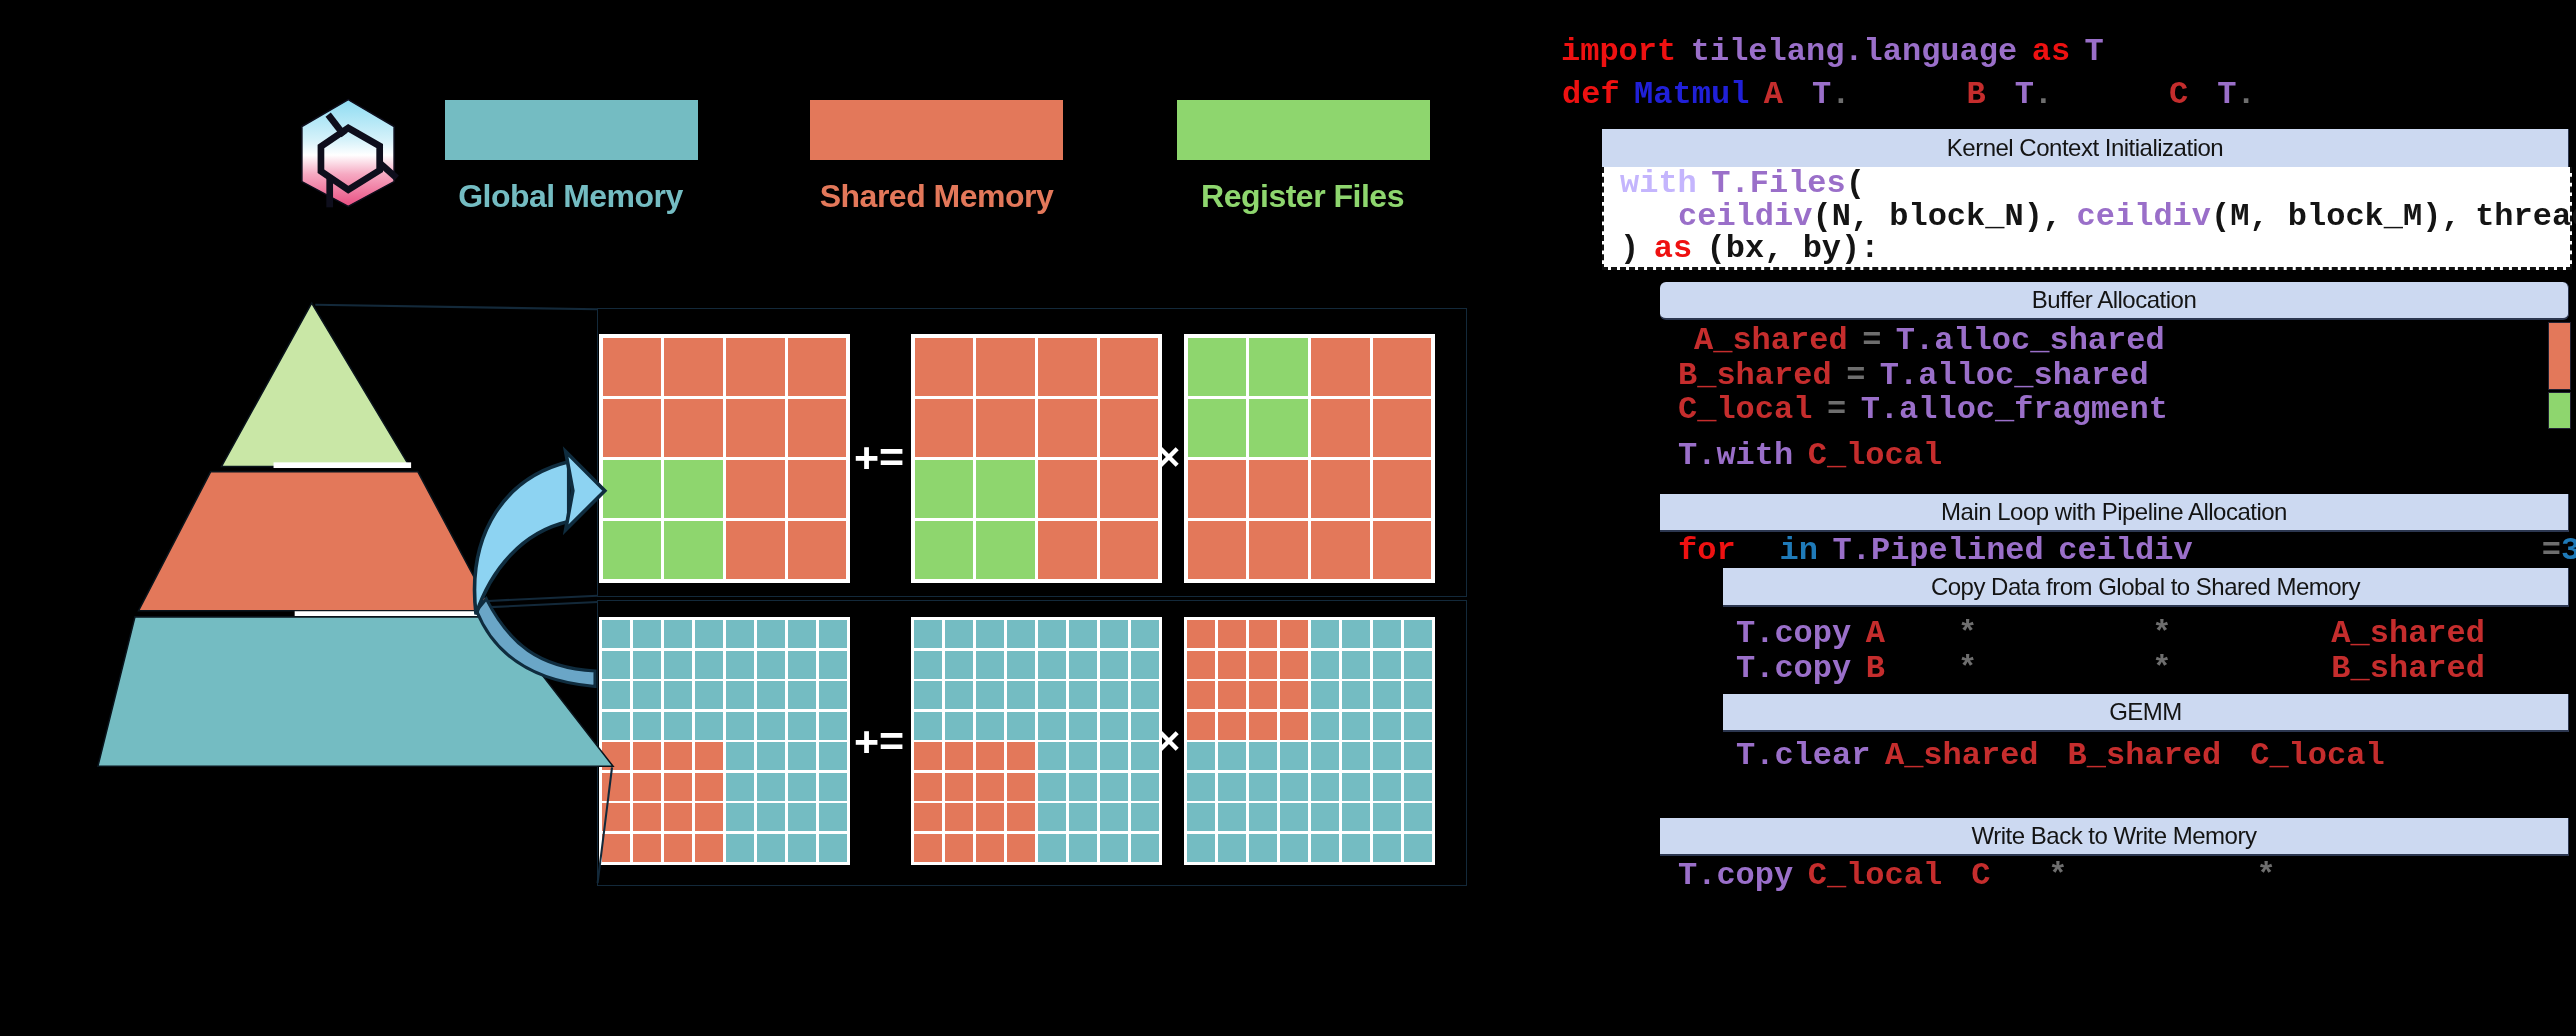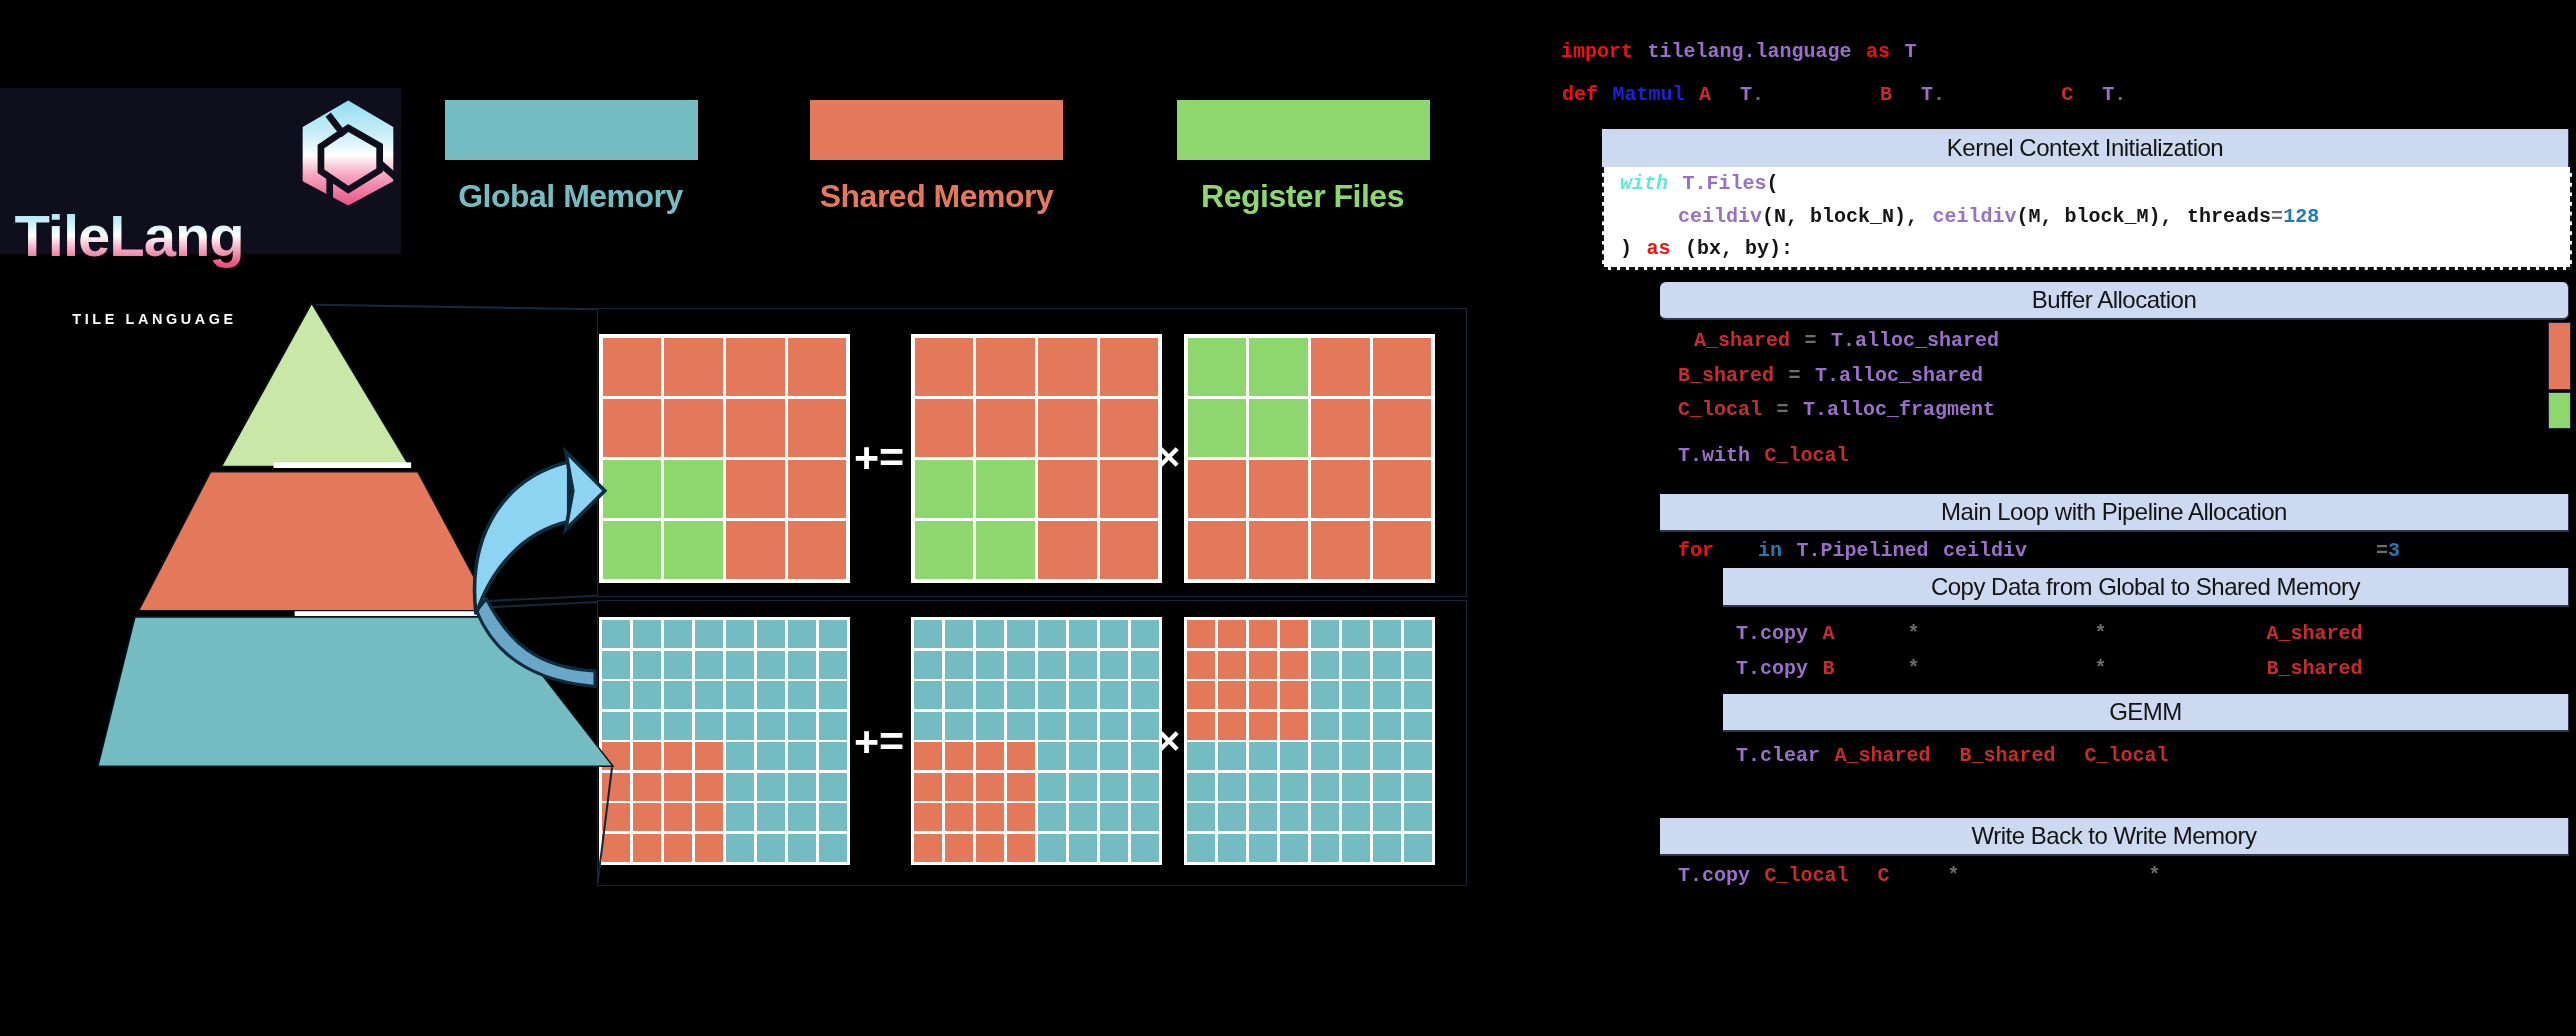--- a/index.html
+++ b/index.html
@@ -21,33 +21,29 @@
   .mbox{position:absolute;border:1.5px solid #13293a;}
   .matrix{position:absolute;background:#fff;display:grid;}
   .cell{width:100%;height:100%;}
   .op{position:absolute;color:#fff;font-weight:bold;transform:translate(-50%,-50%);font-family:"Liberation Sans",sans-serif;}
   
   .sec-header{position:absolute;background:#ccd9f1;border-bottom:2.1px solid #2c3750;border-right:1.5px solid #2c3750;
       display:flex;align-items:center;justify-content:center;color:#141414;font-size:24px;letter-spacing:-0.5px;}
   #kernel-code-box{position:absolute;background:#fff;border-left:2.6px dashed #111;border-right:2.6px dashed #111;
       border-bottom:3.1px dashed #111;}
   .codeline{position:absolute;height:34px;line-height:34px;white-space:pre;
-      font-family:"Liberation Mono","DejaVu Sans Mono",monospace;font-weight:bold;font-size:20px;}
+      font-family:"Liberation Mono","DejaVu Sans Mono",monospace;font-weight:bold;font-size:32px;}
   .alloc-bar{position:absolute;border:1.5px solid #223;}
   svg{position:absolute;left:0;top:0;}
 </style>
 </head>
 <body>
 
 <div id="stage">
 
-  <div id="logo-box">
-    <div id="logo-title">TileLang</div>
-    <div id="logo-subtitle">TILE LANGUAGE</div>
-  </div>
 
   <div id="legend">
       <div class="legend-swatch" style="left: 445px; background: rgb(116, 188, 194);"></div>
       <div class="legend-label" style="left: 416px; color: rgb(116, 188, 194);">Global Memory</div>
       <div class="legend-swatch" style="left: 810px; background: rgb(227, 120, 90);"></div>
       <div class="legend-label" style="left: 782px; color: rgb(227, 120, 90);">Shared Memory</div>
       <div class="legend-swatch" style="left: 1177px; background: rgb(142, 214, 110);"></div>
       <div class="legend-label" style="left: 1148px; color: rgb(142, 214, 110);">Register Files</div>
     </div>
   <div id="built">
@@ -319,21 +315,21 @@
       <div class="sec-header" style="left: 1660px; top: 282px; width: 908px; height: 36px; border-radius: 6px;">Buffer Allocation</div>
       <div class="sec-header" style="left: 1660px; top: 494px; width: 908px; height: 36px;">Main Loop with Pipeline Allocation</div>
       <div class="sec-header" style="left: 1723px; top: 568px; width: 845px; height: 37px;">Copy Data from Global to Shared Memory</div>
       <div class="sec-header" style="left: 1723px; top: 694px; width: 845px; height: 36px;">GEMM</div>
       <div class="sec-header" style="left: 1660px; top: 818px; width: 908px; height: 36px;">Write Back to Write Memory</div>
       <div id="kernel-code-box" style="left: 1602px; top: 167px; width: 966px; height: 100px;"></div>
       <div class="alloc-bar" style="left: 2548px; top: 322px; width: 20.6px; height: 66px; background: rgb(227, 120, 90);"></div>
       <div class="alloc-bar" style="left: 2548px; top: 392px; width: 20.6px; height: 35px; background: rgb(142, 214, 110);"></div>
       <div class="codeline" style="left: 1561px; top: 35px;"><span style="color: rgb(238, 17, 17);">import</span><span style="color: rgb(154, 111, 201); margin-left: 14.5px;">tilelang.language</span><span style="color: rgb(238, 17, 17); margin-left: 14.5px;">as</span><span style="color: rgb(154, 111, 201); margin-left: 14.5px;">T</span></div>
       <div class="codeline" style="left: 1562px; top: 78px;"><span style="color: rgb(238, 17, 17);">def</span><span style="color: rgb(32, 32, 216); margin-left: 14.5px;">Matmul</span><span style="color: rgb(197, 45, 45); margin-left: 14.5px;">A</span><span style="color: rgb(154, 111, 201); margin-left: 29px;">T</span><span style="color: rgb(110, 110, 110);">.</span><span style="color: rgb(197, 45, 45); margin-left: 116px;">B</span><span style="color: rgb(154, 111, 201); margin-left: 29px;">T</span><span style="color: rgb(110, 110, 110);">.</span><span style="color: rgb(197, 45, 45); margin-left: 116px;">C</span><span style="color: rgb(154, 111, 201); margin-left: 29px;">T</span><span style="color: rgb(110, 110, 110);">.</span></div>
-      <div class="codeline" style="left: 1620px; top: 167px;"><span style="color: #5eead4; font-style: italic;">with</span><span style="color: rgb(154, 111, 201); margin-left: 14.5px;">T.Files</span><span style="color: rgb(20, 20, 20);">(</span></div>
+      <div class="codeline" style="left: 1620px; top: 167px;"><span style="color: #c4b5fd;">with</span><span style="color: rgb(154, 111, 201); margin-left: 14.5px;">T.Files</span><span style="color: rgb(20, 20, 20);">(</span></div>
       <div class="codeline" style="left: 1620px; top: 200px;"><span style="color: rgb(154, 111, 201); margin-left: 58px;">ceildiv</span><span style="color: rgb(20, 20, 20);">(N, block_N),</span><span style="color: rgb(154, 111, 201); margin-left: 14.5px;">ceildiv</span><span style="color: rgb(20, 20, 20);">(M, block_M),</span><span style="color: rgb(20, 20, 20); margin-left: 14.5px;">threads</span><span style="color: rgb(110, 110, 110);">=</span><span style="color: rgb(31, 122, 184);">128</span></div>
       <div class="codeline" style="left: 1620px; top: 232px;"><span style="color: rgb(20, 20, 20);">)</span><span style="color: rgb(238, 17, 17); margin-left: 14.5px;">as</span><span style="color: rgb(20, 20, 20); margin-left: 14.5px;">(bx, by):</span></div>
       <div class="codeline" style="left: 1678px; top: 324px; margin-left: 16px;"><span style="color: rgb(197, 45, 45);">A_shared</span><span style="color: rgb(110, 110, 110); margin-left: 14.5px;">=</span><span style="color: rgb(154, 111, 201); margin-left: 14.5px;">T.alloc_shared</span></div>
       <div class="codeline" style="left: 1678px; top: 359px;"><span style="color: rgb(197, 45, 45);">B_shared</span><span style="color: rgb(110, 110, 110); margin-left: 14.5px;">=</span><span style="color: rgb(154, 111, 201); margin-left: 14.5px;">T.alloc_shared</span></div>
       <div class="codeline" style="left: 1678px; top: 393px;"><span style="color: rgb(197, 45, 45);">C_local</span><span style="color: rgb(110, 110, 110); margin-left: 14.5px;">=</span><span style="color: rgb(154, 111, 201); margin-left: 14.5px;">T.alloc_fragment</span></div>
       <div class="codeline" style="left: 1678px; top: 439px;"><span style="color: rgb(154, 111, 201);">T.with</span><span style="color: rgb(197, 45, 45); margin-left: 14.5px;">C_local</span></div>
       <div class="codeline" style="left: 1678px; top: 534px;"><span style="color: rgb(238, 17, 17);">for</span><span style="color: rgb(31, 122, 184); margin-left: 44px;">in</span><span style="color: rgb(154, 111, 201); margin-left: 14.5px;">T.Pipelined</span><span style="color: rgb(154, 111, 201); margin-left: 14.5px;">ceildiv</span><span style="color: rgb(110, 110, 110); margin-left: 349px;">=</span><span style="color: rgb(31, 122, 184);">3</span></div>
       <div class="codeline" style="left: 1736px; top: 617px;"><span style="color: rgb(154, 111, 201);">T.copy</span><span style="color: rgb(197, 45, 45); margin-left: 14.5px;">A</span><span style="color: rgb(110, 110, 110); margin-left: 73px;">*</span><span style="color: rgb(110, 110, 110); margin-left: 175px;">*</span><span style="color: rgb(197, 45, 45); margin-left: 160px;">A_shared</span></div>
       <div class="codeline" style="left: 1736px; top: 652px;"><span style="color: rgb(154, 111, 201);">T.copy</span><span style="color: rgb(197, 45, 45); margin-left: 14.5px;">B</span><span style="color: rgb(110, 110, 110); margin-left: 73px;">*</span><span style="color: rgb(110, 110, 110); margin-left: 175px;">*</span><span style="color: rgb(197, 45, 45); margin-left: 160px;">B_shared</span></div>
       <div class="codeline" style="left: 1736px; top: 739px;"><span style="color: rgb(154, 111, 201);">T.clear</span><span style="color: rgb(197, 45, 45); margin-left: 14.5px;">A_shared</span><span style="color: rgb(197, 45, 45); margin-left: 29px;">B_shared</span><span style="color: rgb(197, 45, 45); margin-left: 29px;">C_local</span></div>

